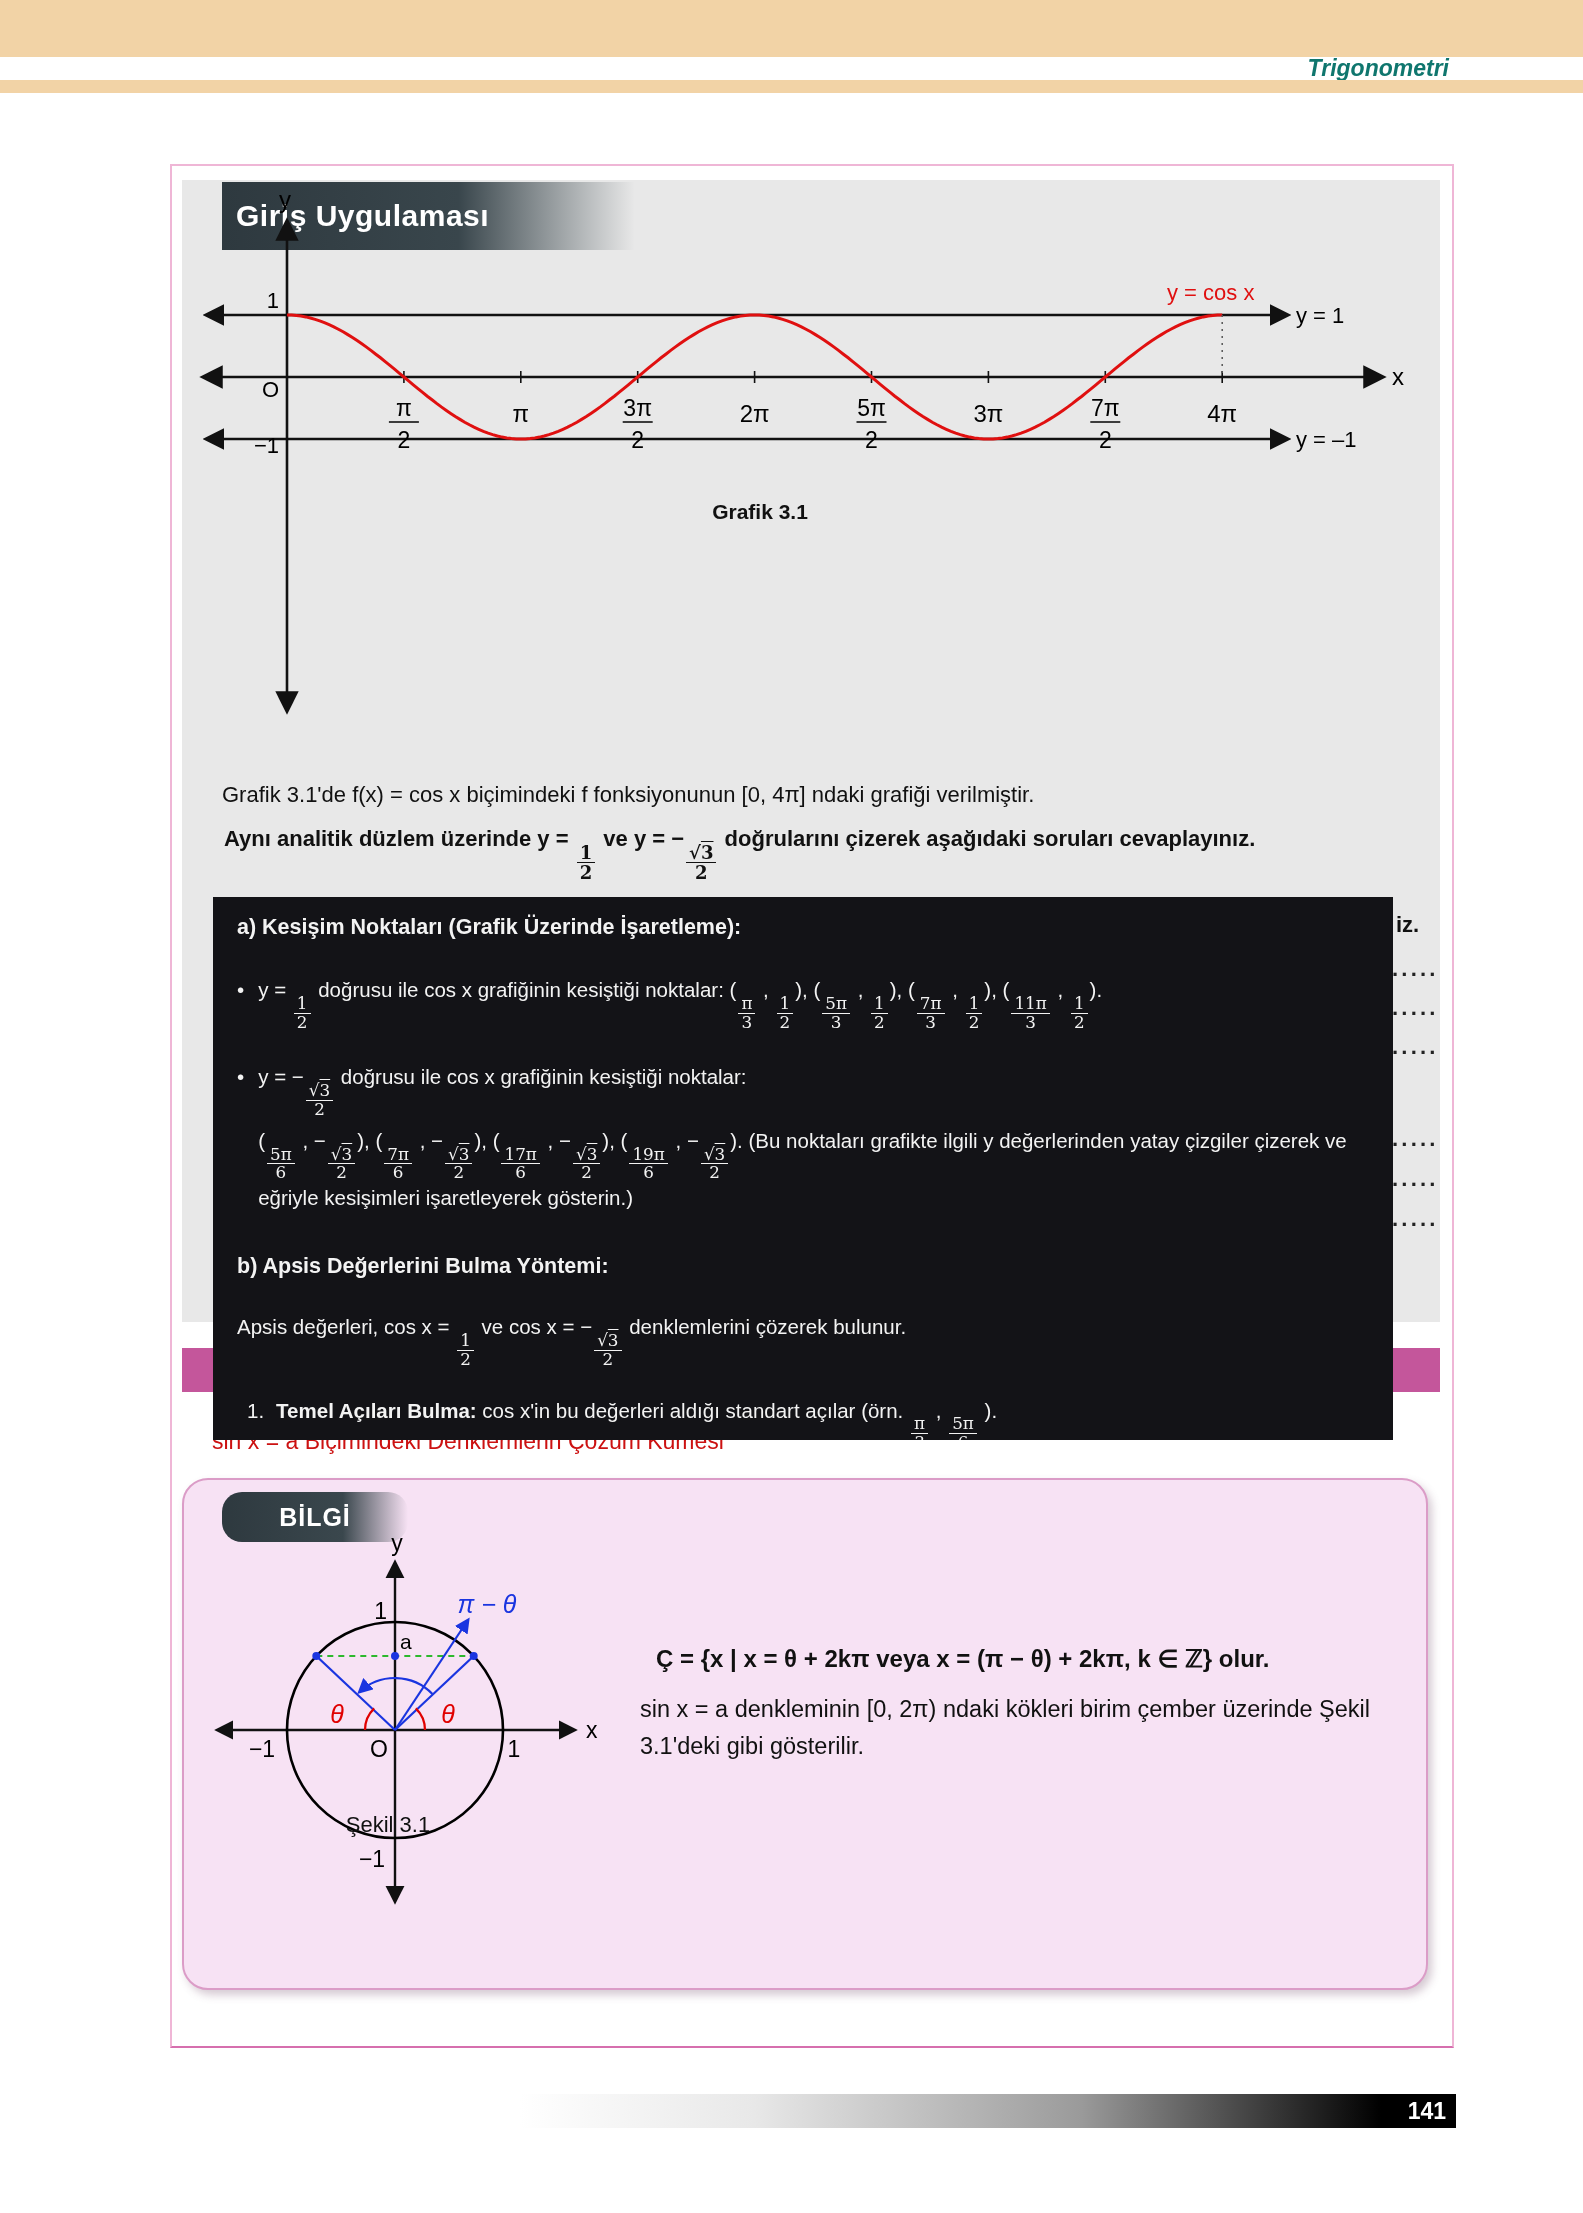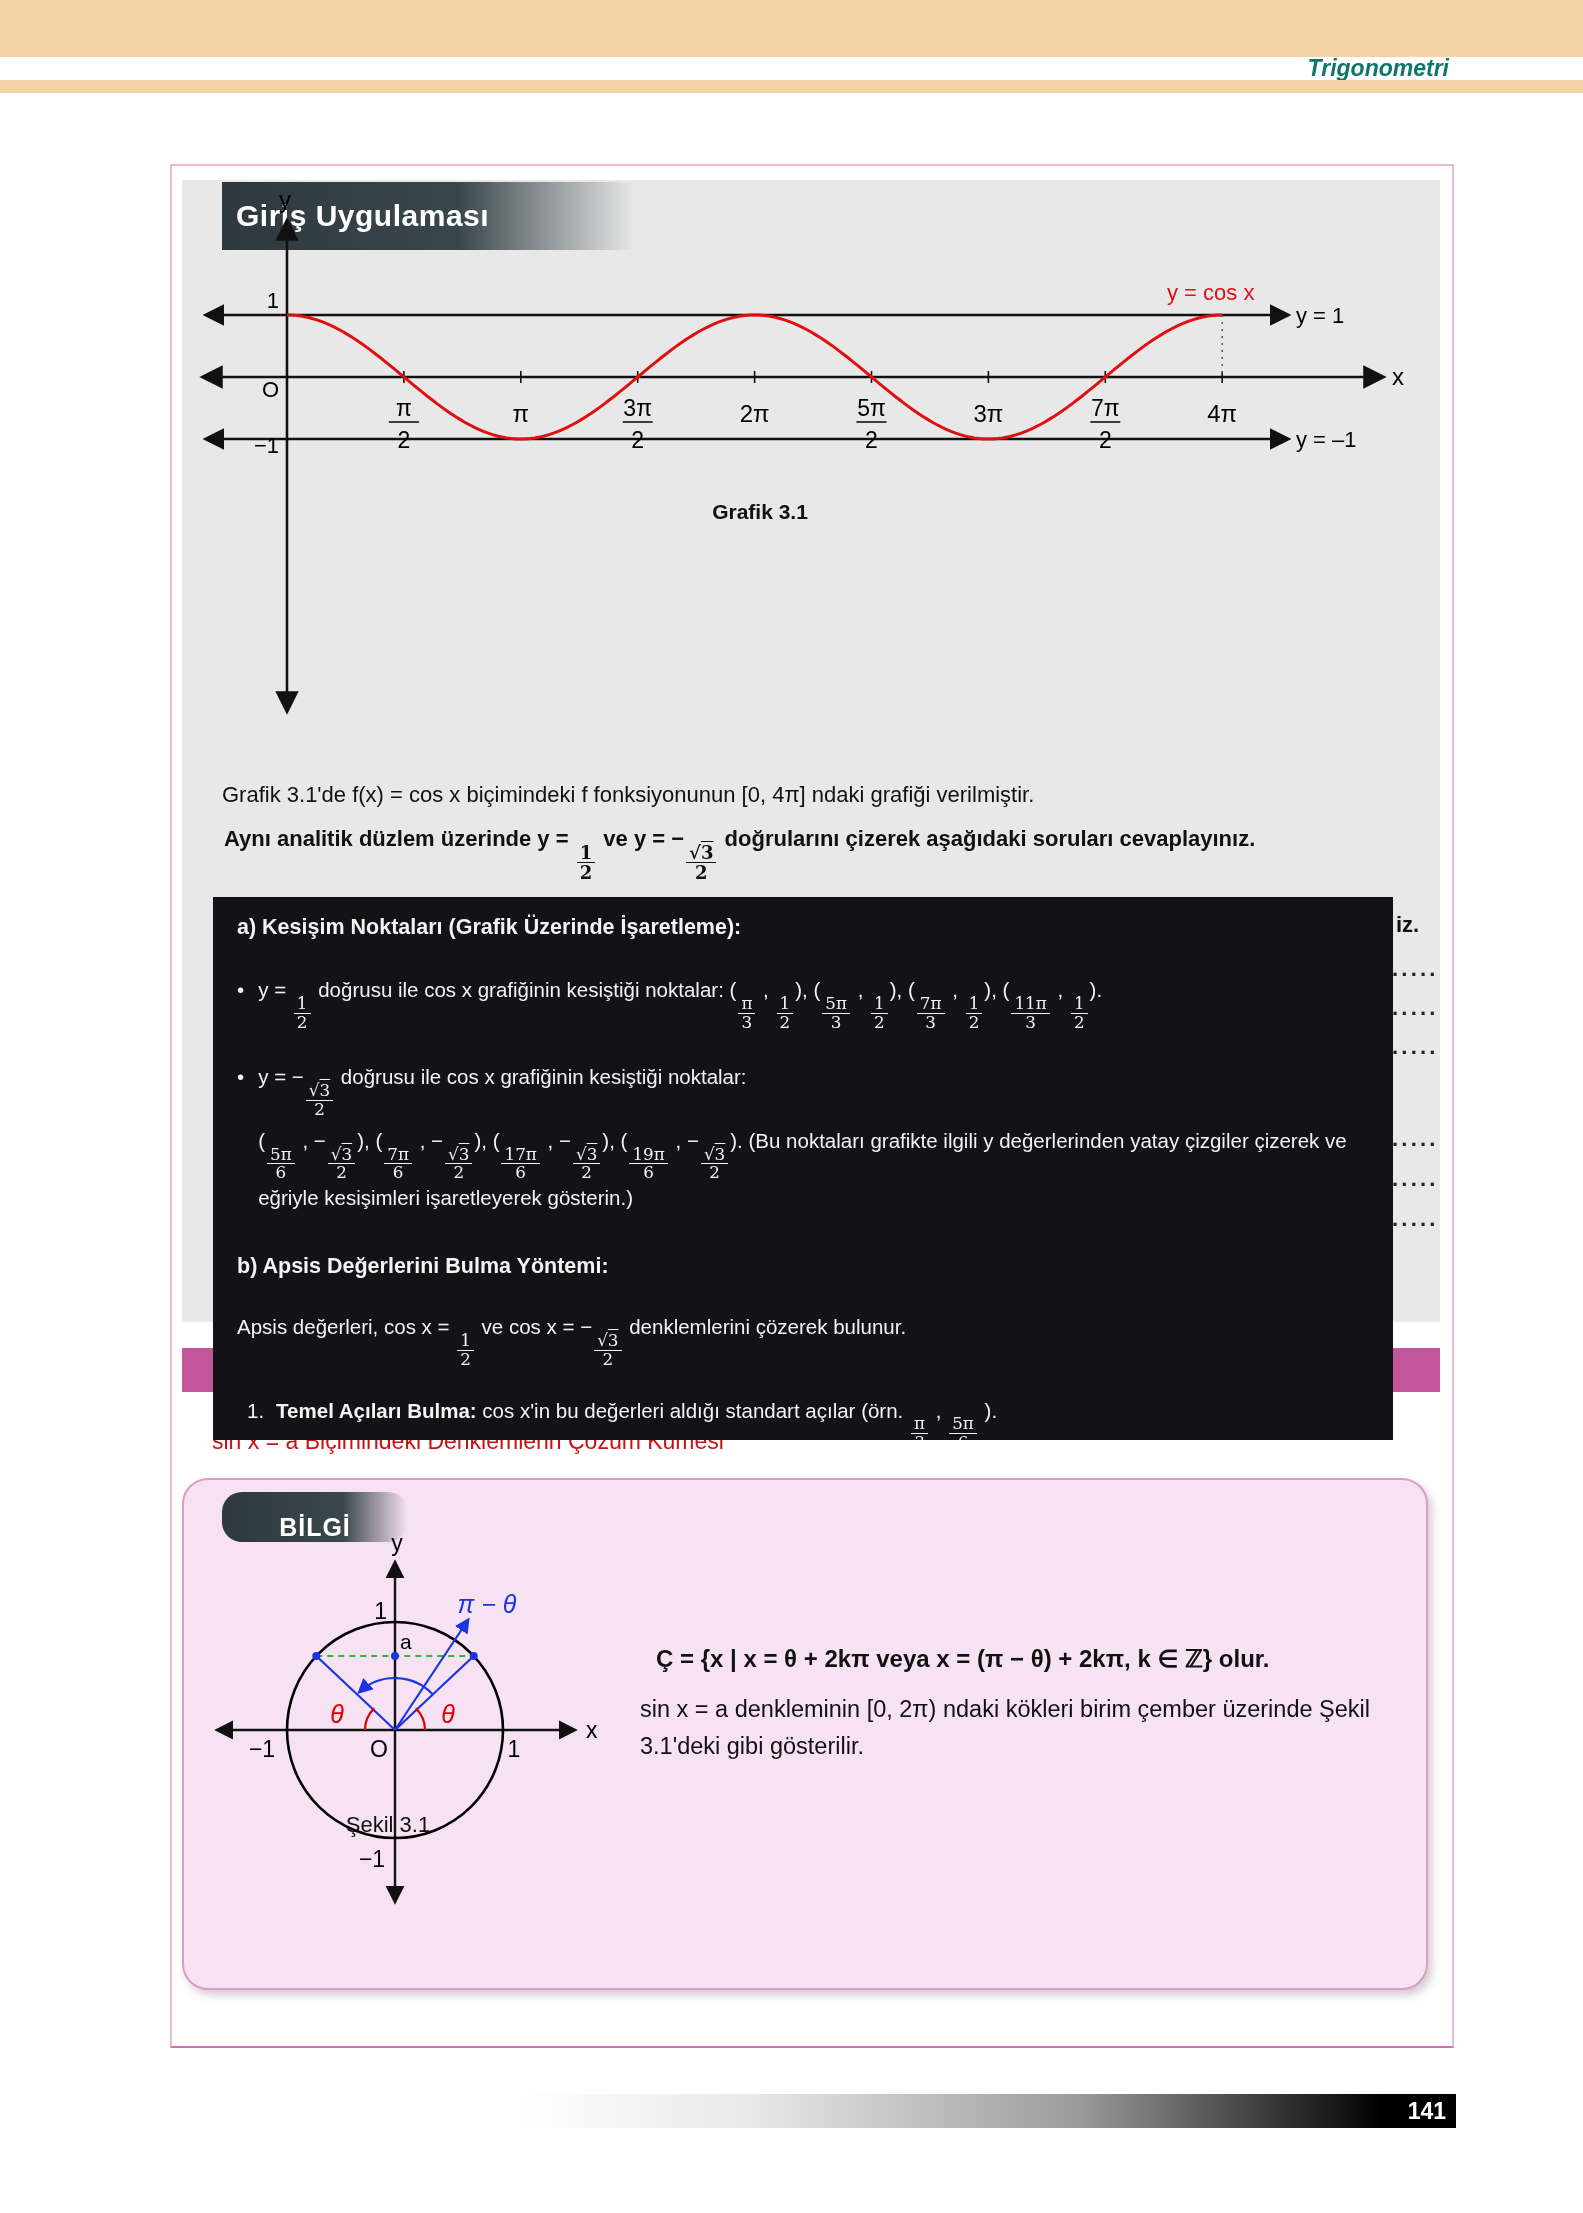--- a/index.html
+++ b/index.html
@@ -52,21 +52,21 @@
   .frac .fn{border-bottom:1.5px solid currentColor;padding:0 3px;}
   .frac .fd{padding:0 3px;}
   .ov{text-decoration:overline;}
 
   
   .bilgi{left:182px;top:1478px;width:1246px;height:512px;background:#f7e2f4;
          border:2px solid #db9cc7;border-radius:26px;box-sizing:border-box;
          box-shadow:4px 5px 8px rgba(120,80,110,.30);z-index:4;}
   .bilgi-tab{left:222px;top:1492px;width:186px;height:50px;border-radius:20px;
              background:linear-gradient(90deg,#2e393f 0%,#3a474d 65%,rgba(247,226,244,0) 100%);
-             display:flex;align-items:flex-end;justify-content:center;z-index:5;}
+             display:flex;align-items:center;justify-content:center;z-index:5;}
   .bilgi-tab span{color:#fff;font-weight:bold;font-size:25px;letter-spacing:1px;}
   .sekil-caption{left:288px;top:1812px;width:200px;text-align:center;font-weight:normal;font-size:22px;z-index:5;}
 
   .bilgi-text{left:640px;top:1622px;width:770px;font-size:23.5px;line-height:37px;z-index:5;}
   .bilgi-p1{width:700px;}
   .bilgi-formula{margin:18px 0 14px 16px;font-weight:bold;font-size:24px;}
   .bilgi-p2{width:760px;}
 
   
   .footer-bar{left:520px;top:2094px;width:936px;height:34px;

